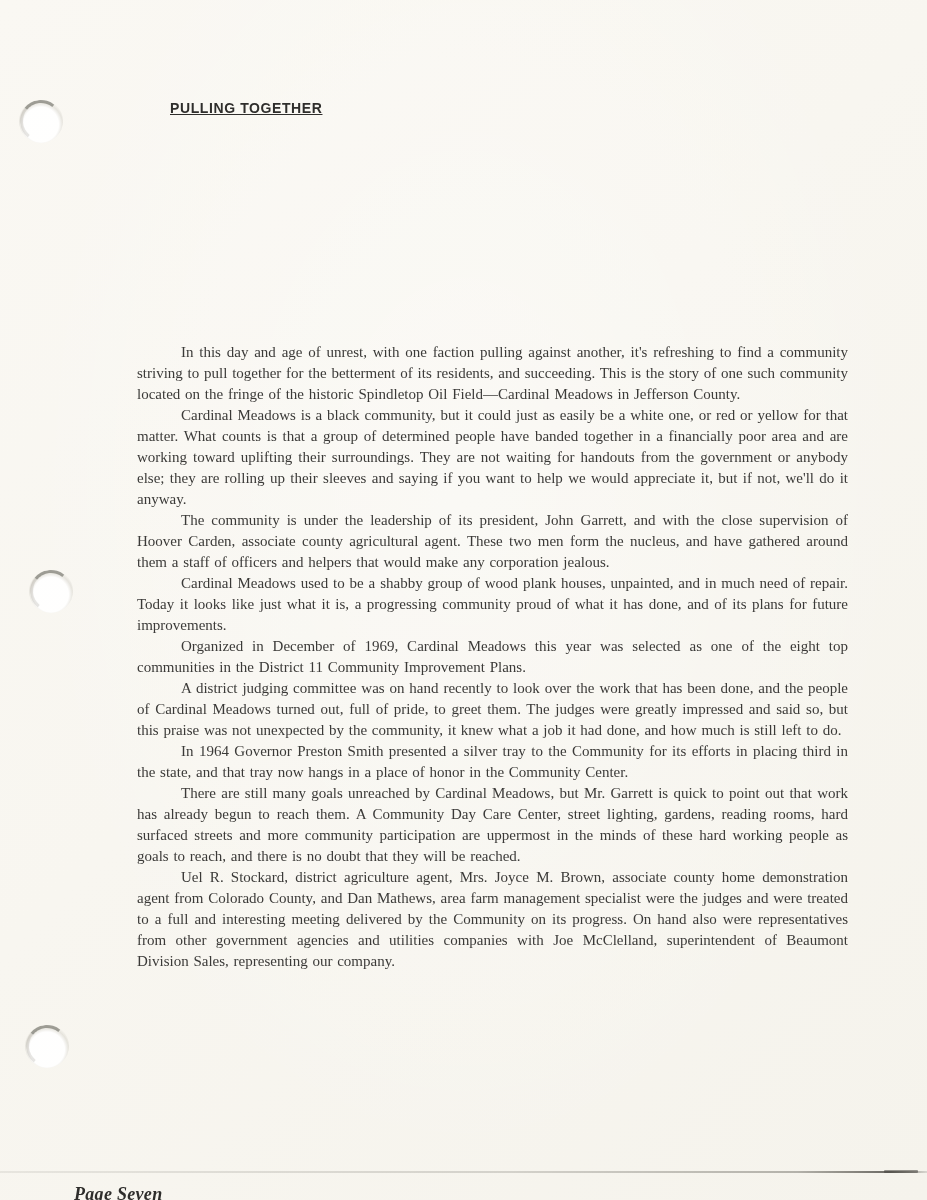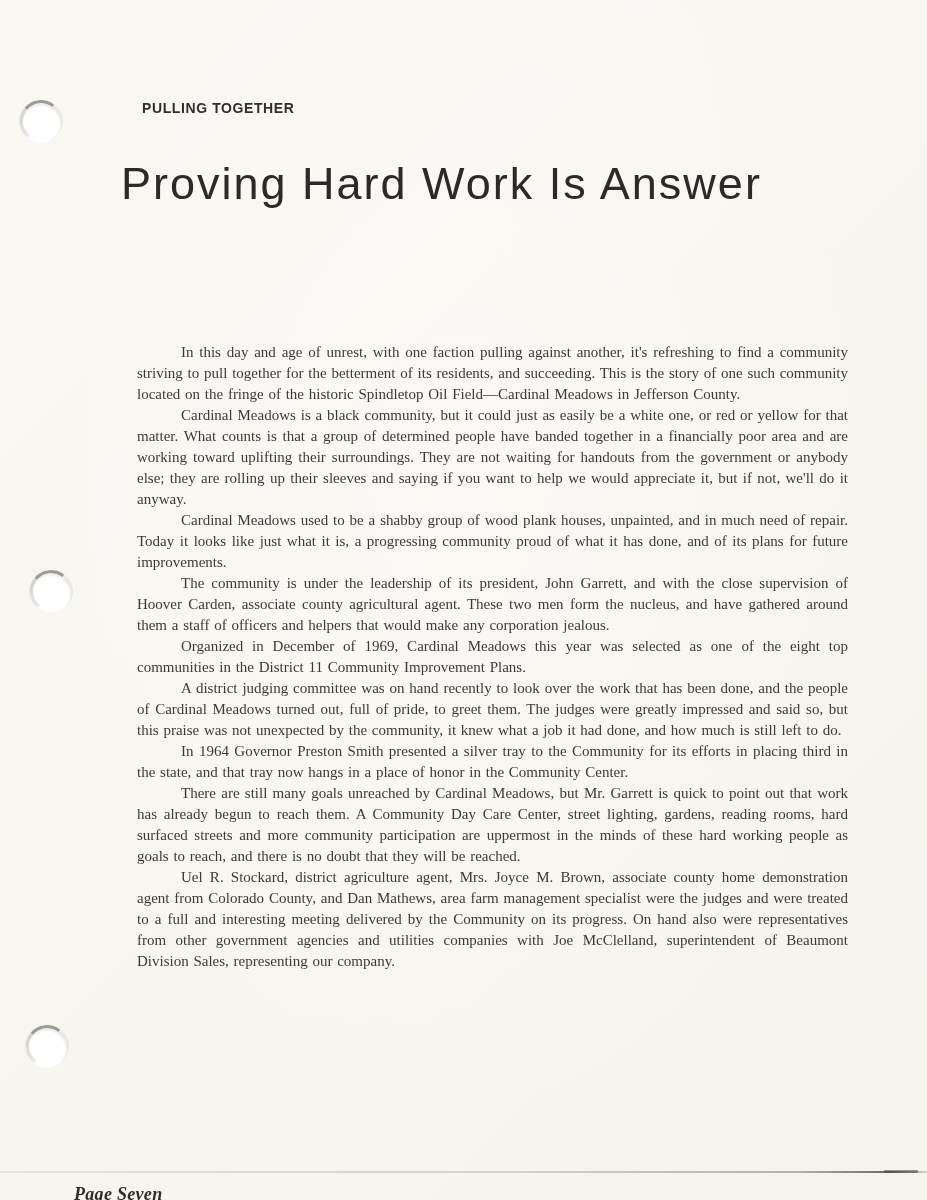--- a/index.html
+++ b/index.html
@@ -14,24 +14,25 @@
     position:relative;
     width:927px;height:1200px;
     margin:0 auto;
     background:
       radial-gradient(ellipse at 50% 40%, rgba(255,255,255,0.35), rgba(0,0,0,0) 70%),
       linear-gradient(135deg, #faf8f3 0%, var(--paper) 45%, #f5f3ec 100%);
     overflow:hidden;
     font-family:"Liberation Serif", serif;
   }
   .eyebrow{
-    position:absolute;left:142px;top:100px;
+    position:absolute;left:170px;top:100px;
     font-family:"Liberation Sans", sans-serif;
     font-size:14px;font-weight:700;letter-spacing:0.6px;
     color:var(--ink-eyebrow);
+    text-decoration:underline;
   }
   .title{
     position:absolute;left:121px;top:147px;
     font-family:"Liberation Sans", sans-serif;
     font-size:45px;line-height:73px;
     font-weight:500;letter-spacing:2px;
     color:var(--ink-title);
   }
   .title .line{display:block;white-space:nowrap;}
   .article{
@@ -88,28 +89,27 @@
 
 <div class="page">
 
   <span class="punch punch-1"></span>
   <span class="punch punch-2"></span>
   <span class="punch punch-3"></span>
 
   <div class="eyebrow">PULLING TOGETHER</div>
 
   <h1 class="title">
-    <span class="line">Proving Hard Work Is Answer</span>
   </h1>
 
   <div class="article">
       <p>In this day and age of unrest, with one faction pulling against another, it's refreshing to find a community striving to pull together for the betterment of its residents, and succeeding. This is the story of one such community located on the fringe of the historic Spindletop Oil Field—Cardinal Meadows in Jefferson County.</p>
       <p>Cardinal Meadows is a black community, but it could just as easily be a white one, or red or yellow for that matter. What counts is that a group of determined people have banded together in a financially poor area and are working toward uplifting their surroundings. They are not waiting for handouts from the government or anybody else; they are rolling up their sleeves and saying if you want to help we would appreciate it, but if not, we'll do it anyway.</p>
+      <p>The community is under the leadership of its president, John Garrett, and with the close supervision of Hoover Carden, associate county agricultural agent. These two men form the nucleus, and have gathered around them a staff of officers and helpers that would make any corporation jealous.</p>
       <p>Cardinal Meadows used to be a shabby group of wood plank houses, unpainted, and in much need of repair. Today it looks like just what it is, a progressing community proud of what it has done, and of its plans for future improvements.</p>
-      <p>The community is under the leadership of its president, John Garrett, and with the close supervision of Hoover Carden, associate county agricultural agent. These two men form the nucleus, and have gathered around them a staff of officers and helpers that would make any corporation jealous.</p>
       <p>Organized in December of 1969, Cardinal Meadows this year was selected as one of the eight top communities in the District 11 Community Improvement Plans.</p>
       <p>A district judging committee was on hand recently to look over the work that has been done, and the people of Cardinal Meadows turned out, full of pride, to greet them. The judges were greatly impressed and said so, but this praise was not unexpected by the community, it knew what a job it had done, and how much is still left to do.</p>
       <p>In 1964 Governor Preston Smith presented a silver tray to the Community for its efforts in placing third in the state, and that tray now hangs in a place of honor in the Community Center.</p>
       <p>There are still many goals unreached by Cardinal Meadows, but Mr. Garrett is quick to point out that work has already begun to reach them. A Community Day Care Center, street lighting, gardens, reading rooms, hard surfaced streets and more community participation are uppermost in the minds of these hard working people as goals to reach, and there is no doubt that they will be reached.</p>
       <p>Uel R. Stockard, district agriculture agent, Mrs. Joyce M. Brown, associate county home demonstration agent from Colorado County, and Dan Mathews, area farm management specialist were the judges and were treated to a full and interesting meeting delivered by the Community on its progress. On hand also were representatives from other government agencies and utilities companies with Joe McClelland, superintendent of Beaumont Division Sales, representing our company.</p>
     </div>
 
   <div class="footer-page">Page Seven</div>
 
   <div class="page-edge"></div>

